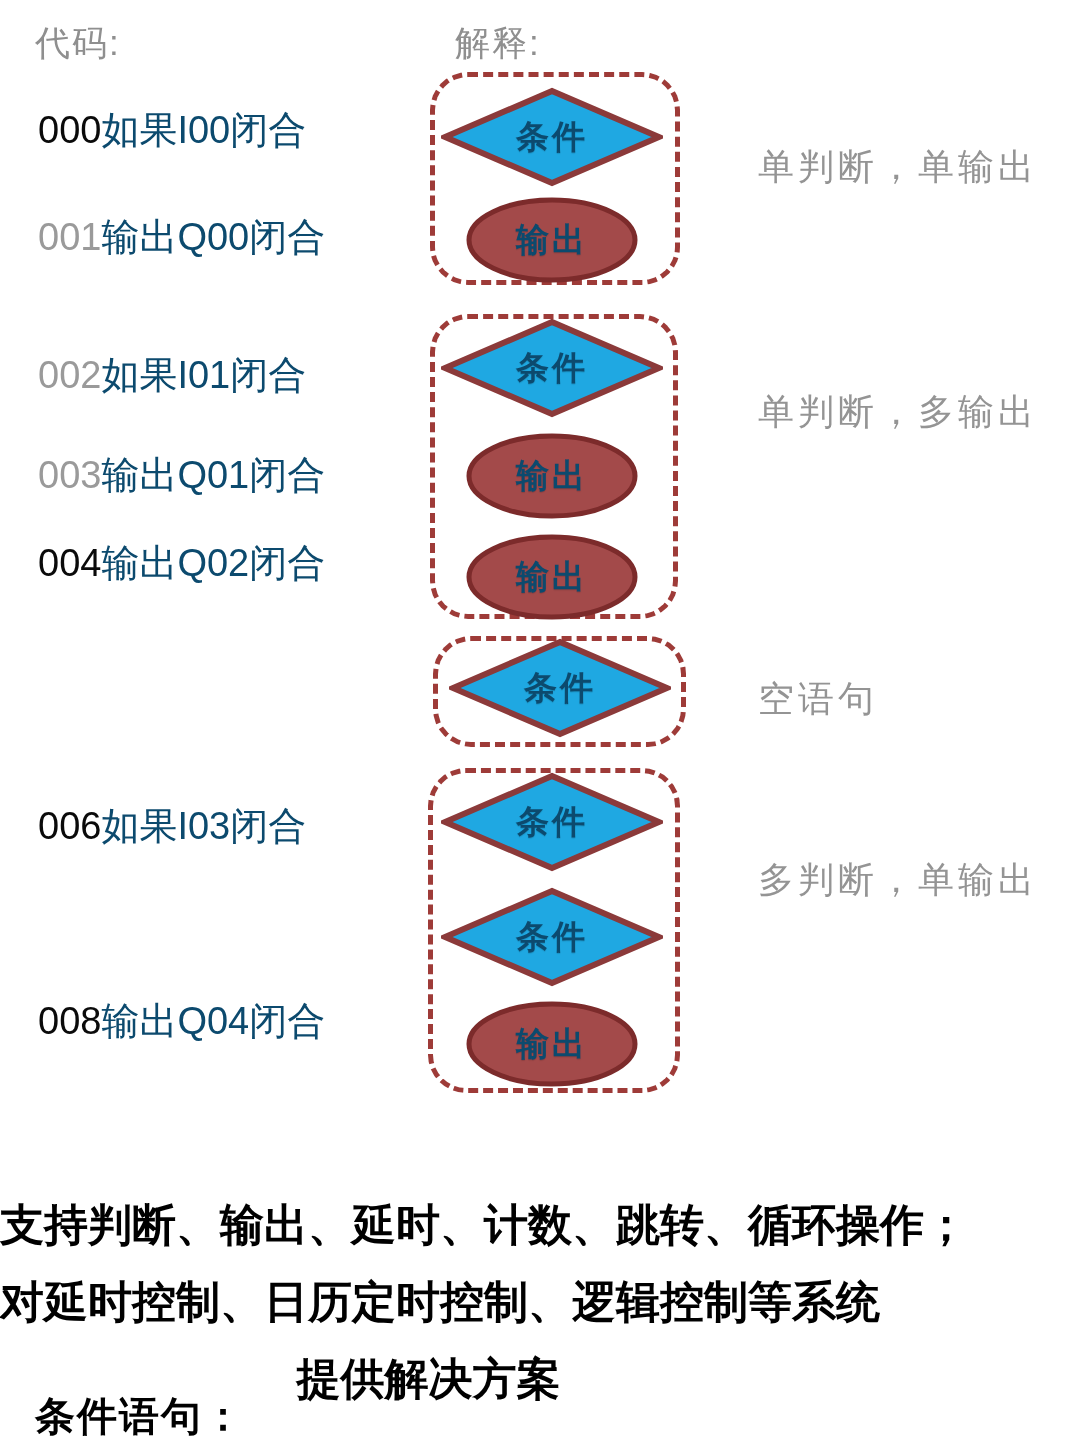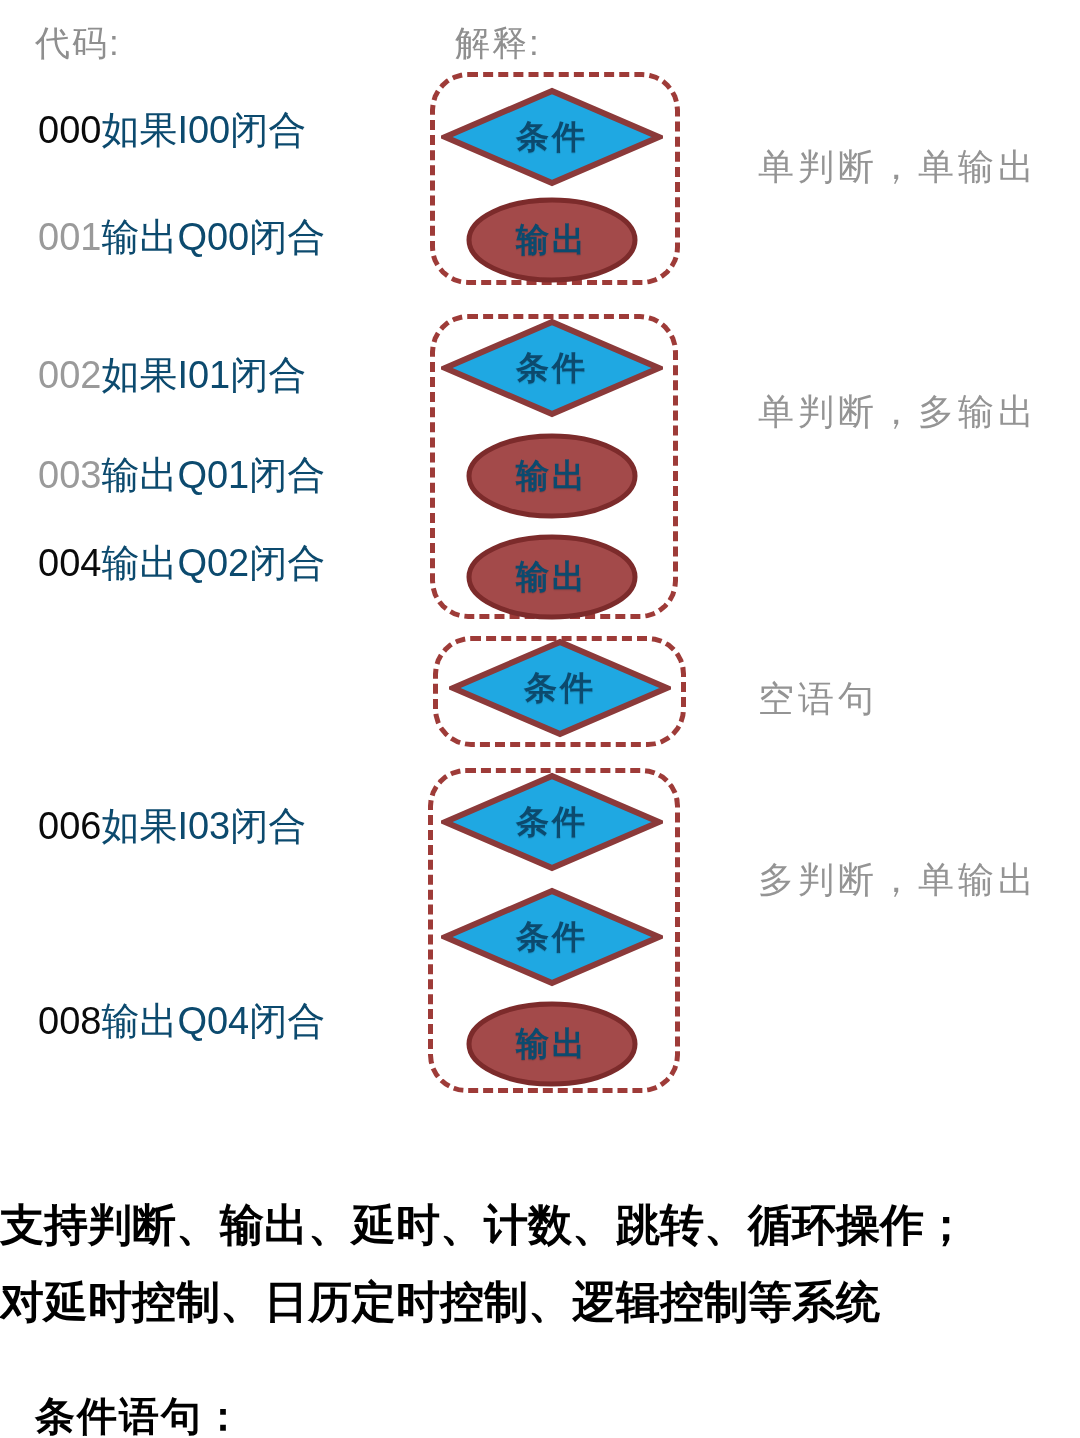--- a/index.html
+++ b/index.html
@@ -136,16 +136,17 @@
   </div>
 
   <div class="annotation" style="top:139px">单判断，单输出</div>
   <div class="annotation" style="top:384px">单判断，多输出</div>
   <div class="annotation" style="top:671px">空语句</div>
   <div class="annotation" style="top:852px">多判断，单输出</div>
 
   <div class="footer-center">
     <div>支持判断、输出、延时、计数、跳转、循环操作；</div>
     <div>对延时控制、日历定时控制、逻辑控制等系统</div>
+    <div>提供解决方案</div>
   </div>
   <div class="footer-left">条件语句：</div>
 
 </div>
 
 </body></html>

